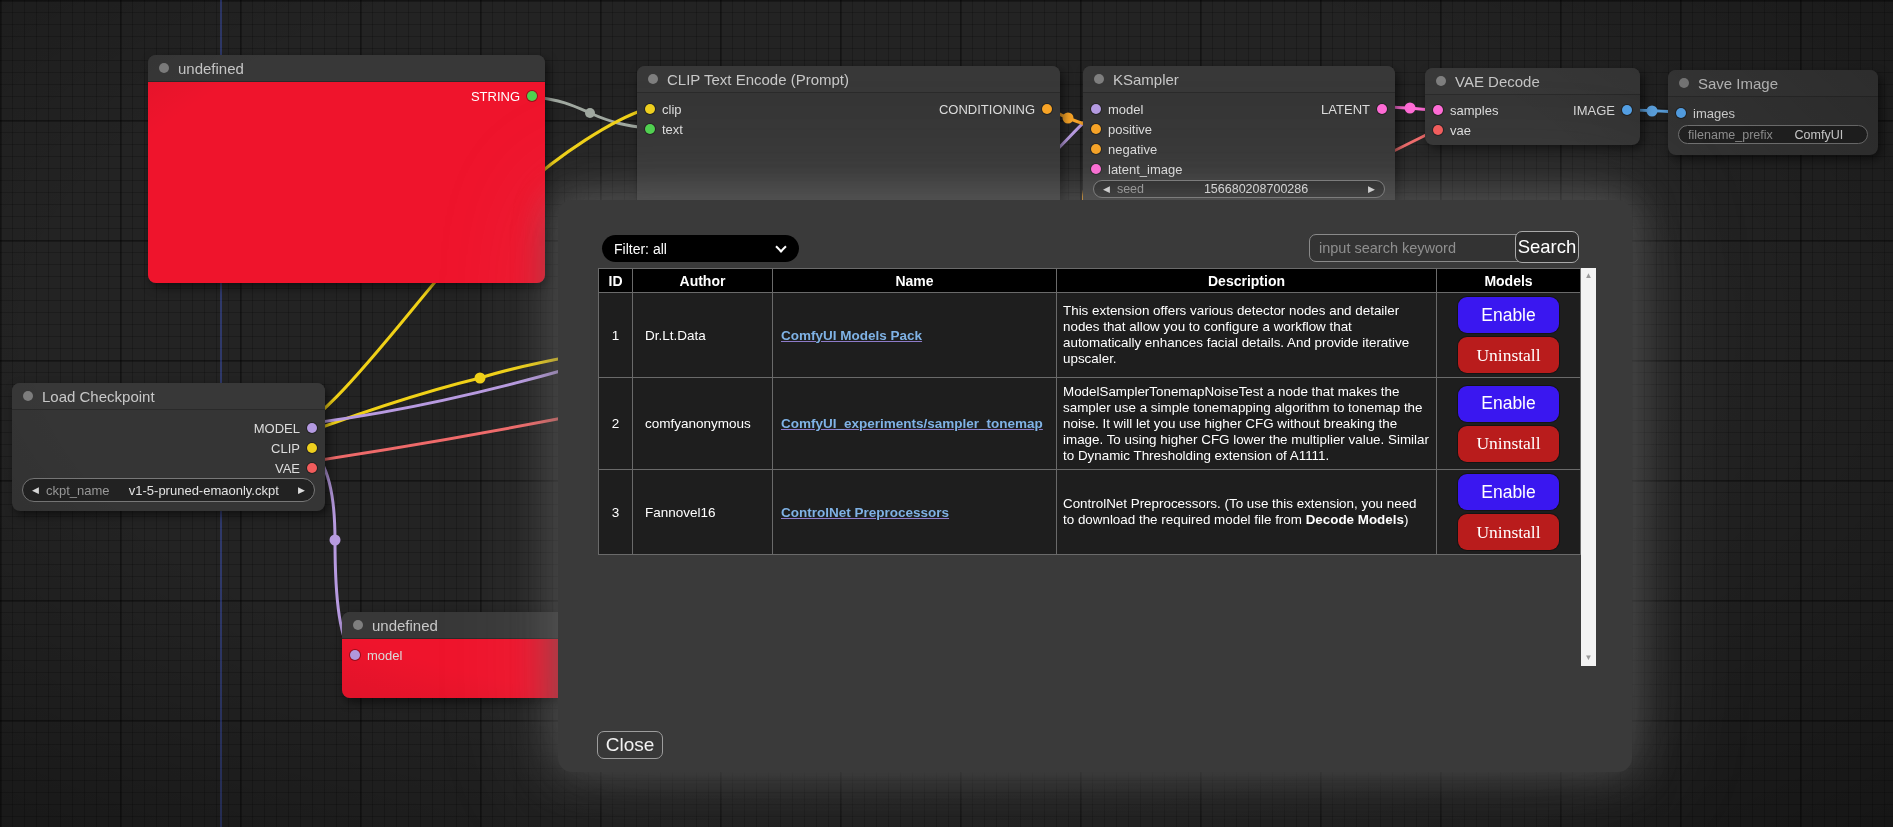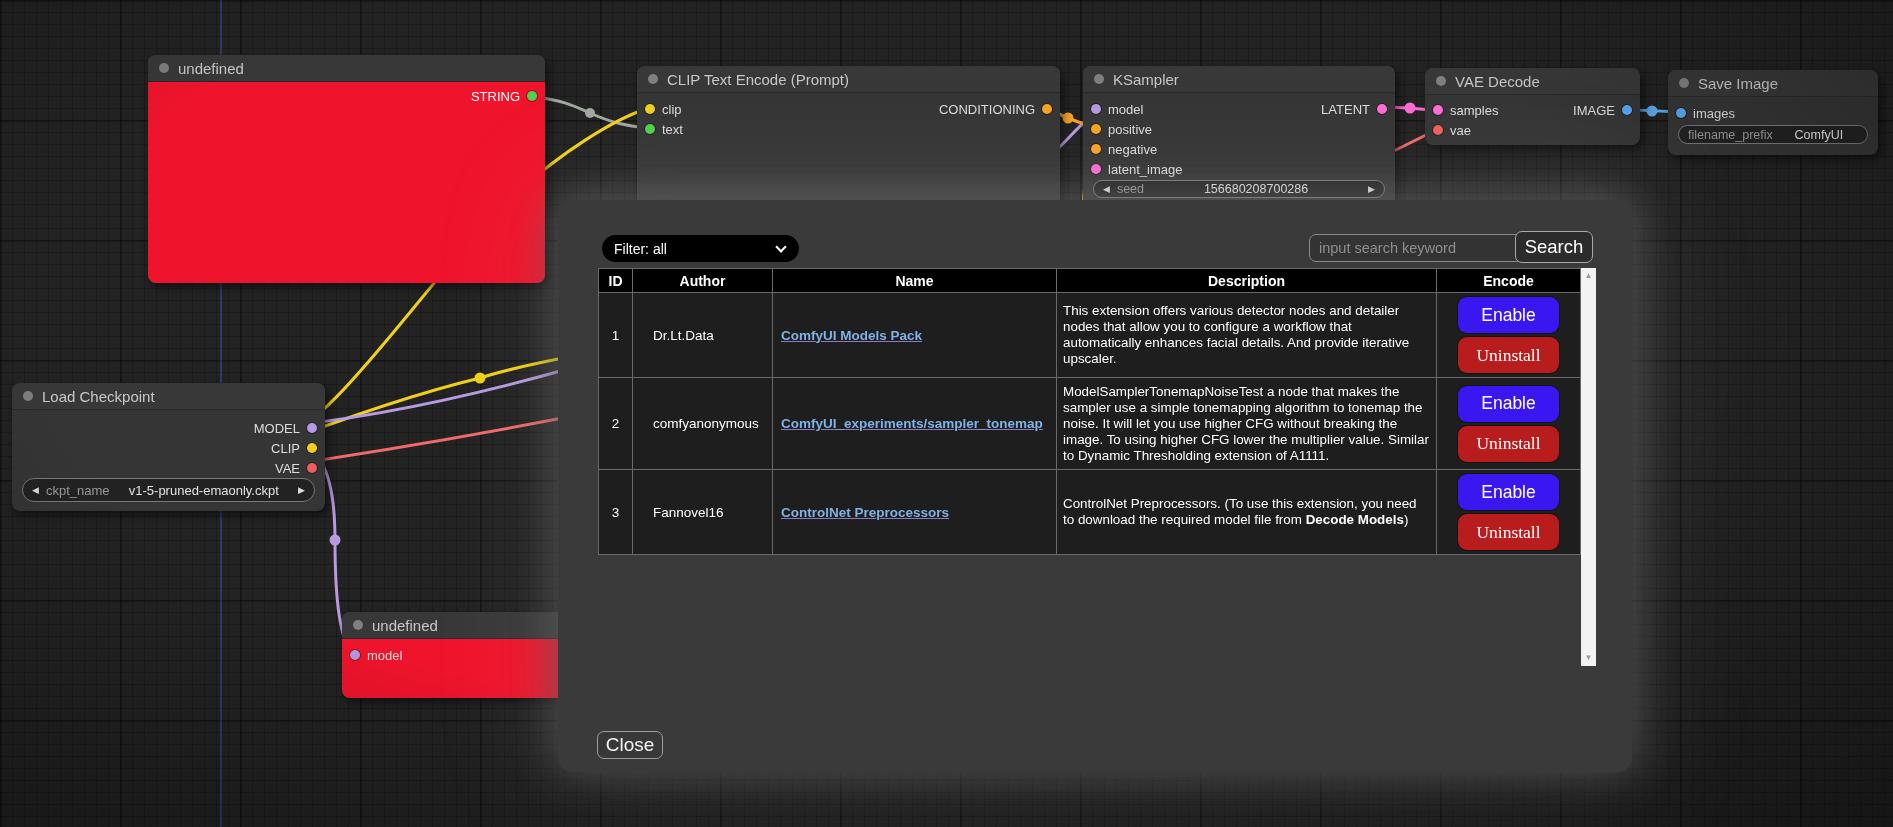--- a/index.html
+++ b/index.html
@@ -54,30 +54,30 @@
   select.filter { position:absolute; left:44px; top:35px; width:197px; height:27px;
     background:#000; color:#fff; border:none; border-radius:14px; padding:0 30px 0 12px;
     font-size:14px; appearance:none; -webkit-appearance:none; font-family:inherit; }
   .filter-chev { position:absolute; left:219px; top:43px; width:8px; height:8px;
     border-right:2px solid #fff; border-bottom:2px solid #fff; transform:rotate(45deg);
     pointer-events:none; }
   .search-input { position:absolute; left:751px; top:34px; width:228px; height:28px;
     background:#333; border:1px solid #8a8a8a; border-radius:7px; color:#ddd;
     padding:0 9px; font-size:14.5px; font-family:inherit; }
   .search-input::placeholder { color:#8f8f8f; }
-  .search-btn { position:absolute; left:957px; top:31px; width:78px; height:32px;
+  .search-btn { position:absolute; left:957px; top:31px; width:64px; height:32px;
     background:#2c2c2c; border:1px solid #a9a9a9; border-radius:7px; color:#fff;
     font-size:18.5px; font-family:inherit; cursor:pointer; }
   .tablewrap { position:absolute; left:40px; top:68px; }
   table { border-collapse:collapse; table-layout:fixed; width:982px; background:#1e1e1e; }
   th { background:#000; color:#fff; font-size:14px; font-weight:bold; height:24px;
     border:1px solid #6a6a6a; }
   td { border:1px solid #6a6a6a; color:#fff; font-size:13.5px; vertical-align:middle; }
   td.c-id { text-align:center; }
-  td.c-author { padding-left:20px;margin-left:12px; }
+  td.c-author { padding-left:12px;margin-left:12px; }
   td.c-name { padding-left:8px; }
   td.c-name a { color:#7fb2e5; font-weight:bold; text-decoration:underline;
     text-decoration-color:#8d7bc9; }
   td.c-desc { padding:2px 6px; line-height:16px; font-size:13.4px; }
   td.c-install { text-align:center; }
   .xbtn { display:block; margin:4px auto; width:101px; height:36px; border:none;
     border-radius:9px; color:#fff; font-size:17.5px; line-height:25px; padding:0;
     font-family:inherit; cursor:pointer; box-shadow:0 0 0 1px rgba(0,0,0,.3); }
   .xbtn.enable { background:#3a17f0; }
   .xbtn.uninstall { background:#b91c1c;font-family:Liberation Serif, serif; }
@@ -280,21 +280,21 @@
             <col style="width:284px">
             <col style="width:380px">
             <col style="width:144px">
           </colgroup>
         <thead>
           <tr>
             <th>ID</th>
             <th>Author</th>
             <th>Name</th>
             <th>Description</th>
-            <th>Encode</th>
+            <th>Models</th>
           </tr>
         </thead>
         <tbody>
           <tr style="height:78px">
             <td class="c-id">1</td>
             <td class="c-author">Dr.Lt.Data</td>
             <td class="c-name"><a href="#">ComfyUI Models Pack</a></td>
             <td class="c-desc"><span>This extension offers various detector nodes and detailer nodes that allow you to configure a workflow that automatically enhances facial details. And provide iterative upscaler.</span><b></b><span></span></td>
             <td class="c-install">
               <button class="xbtn enable">Enable</button>

